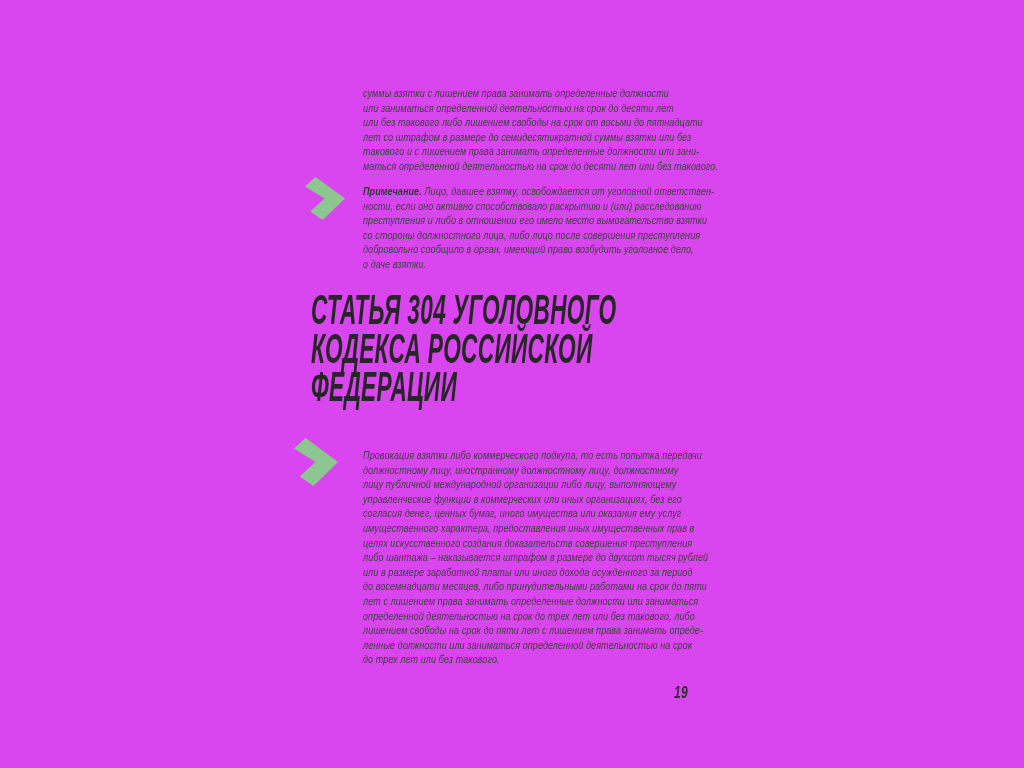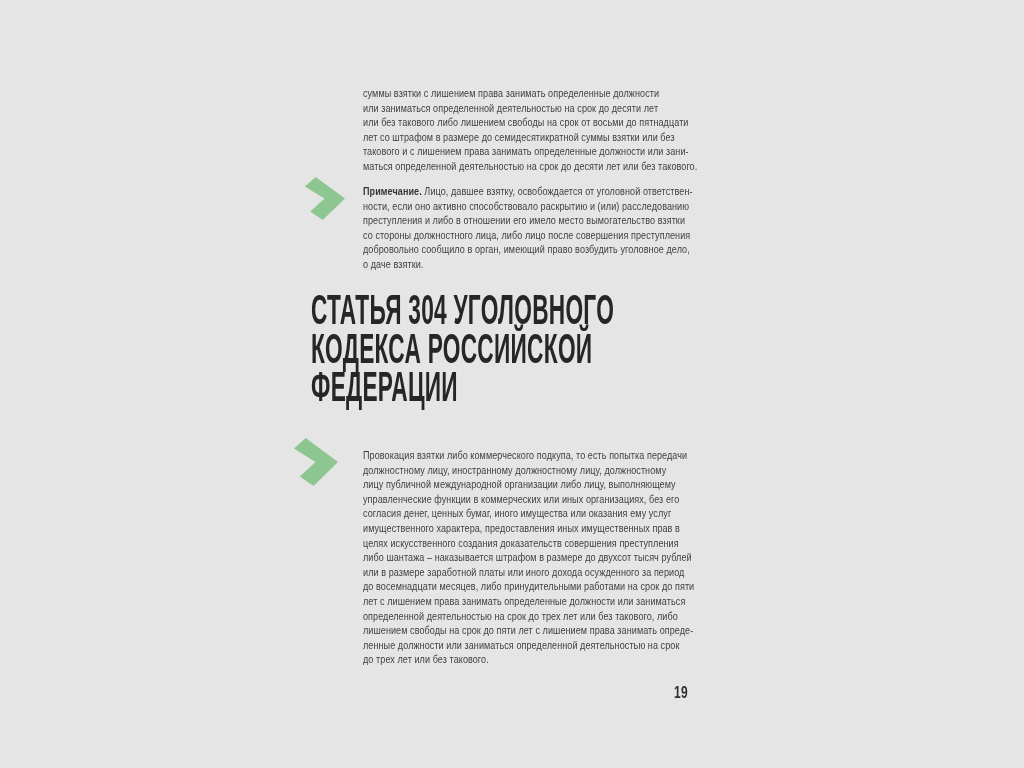--- a/index.html
+++ b/index.html
@@ -5,21 +5,22 @@
   html, body { margin: 0; padding: 0; }
   body {
     width: 1024px; height: 768px;
     background: #ffffff;
     font-family: "Liberation Sans", "DejaVu Sans", sans-serif;
     overflow: hidden;
   }
   .page {
     position: relative;
     width: 1024px; height: 768px;
-    background: #e5e5e5;
+    background: #d946ef;
+    font-style: italic;
   }
   .bodytext {
     position: absolute;
     margin: 0;
     font-size: 11.3px;
     line-height: 14.6px;
     color: #3f3f3f;
     white-space: pre;
     transform: scaleX(0.8);
     transform-origin: 0 0;

